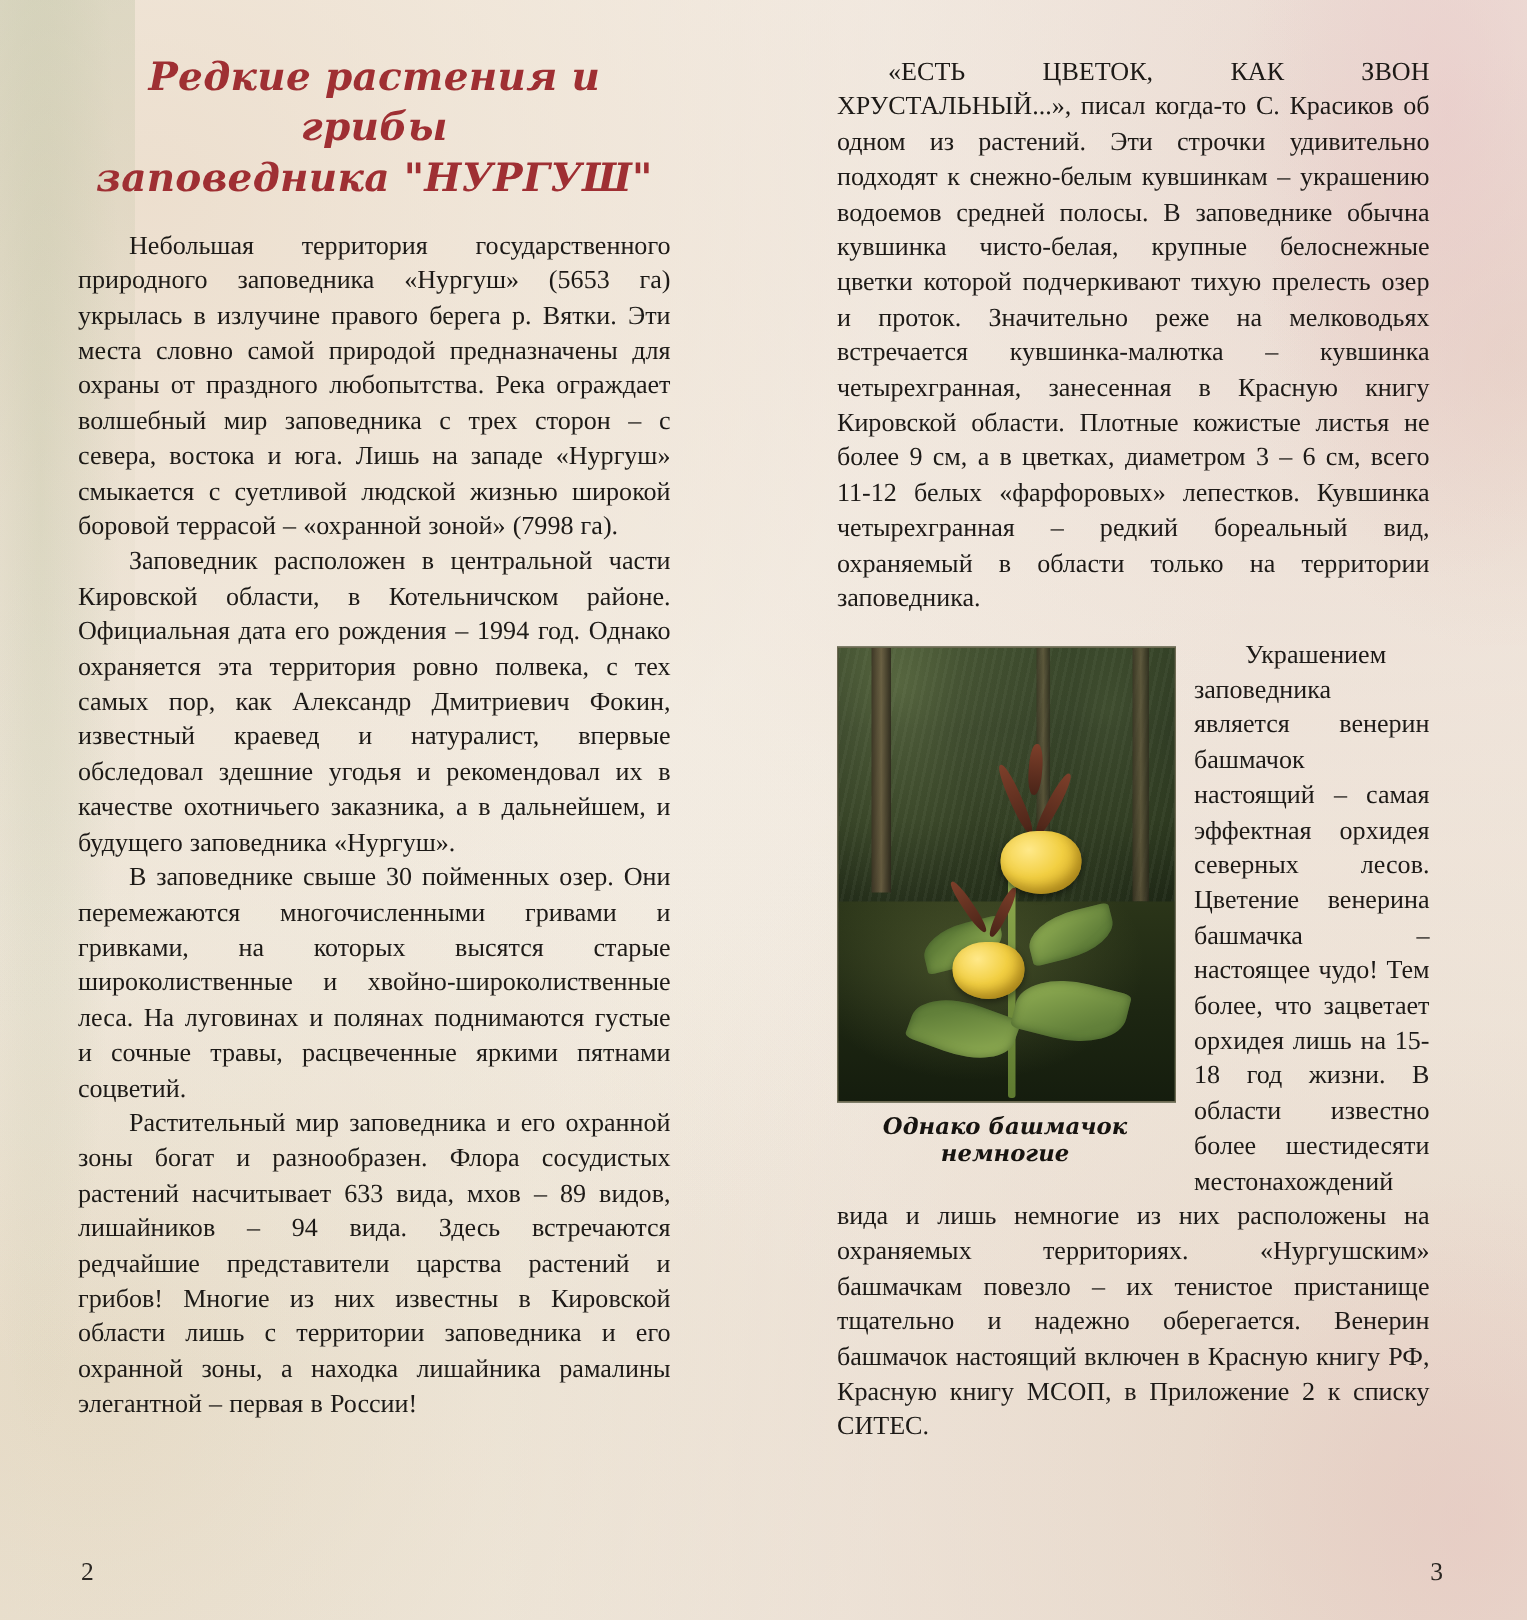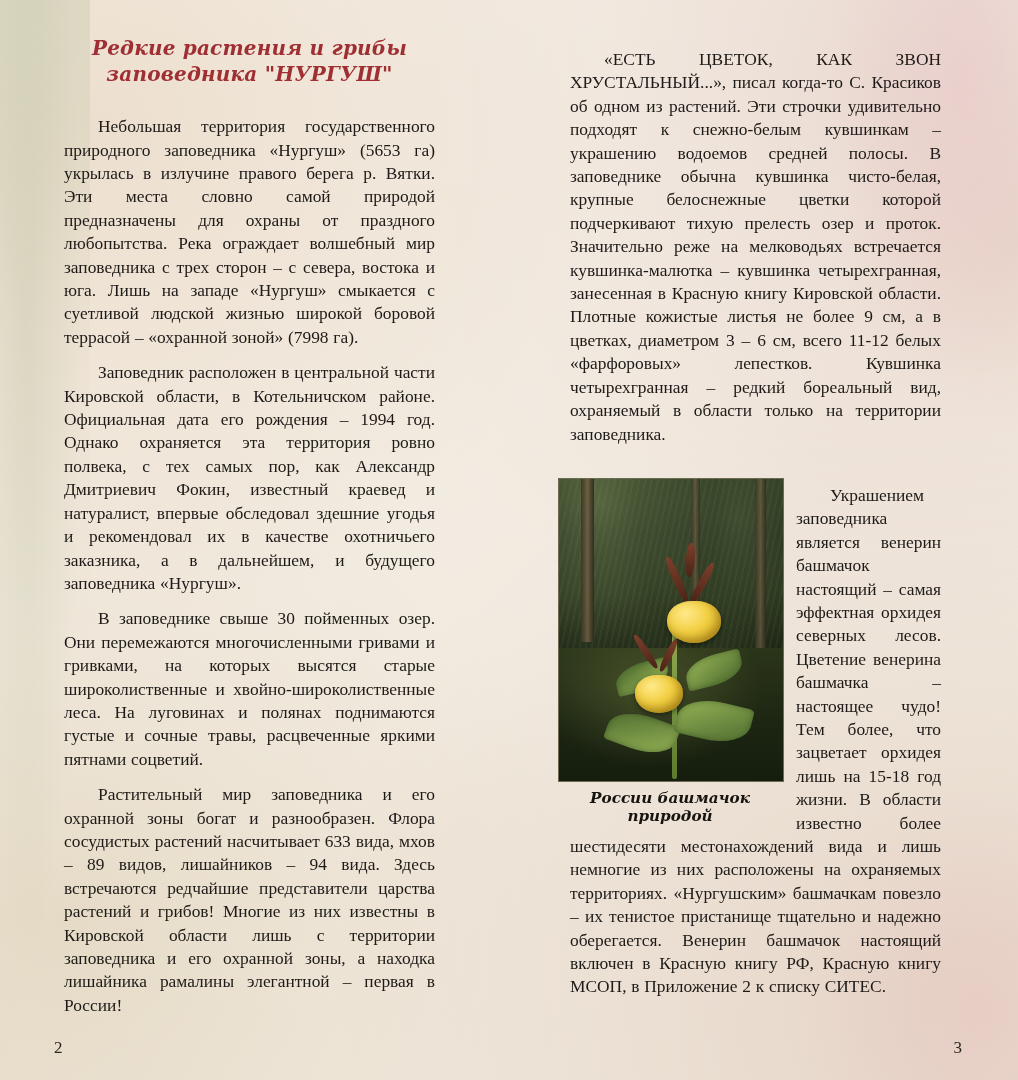--- a/index.html
+++ b/index.html
@@ -72,30 +72,30 @@
     width: 395px;
   }
   .col-left { left: 52px; }
   .col-right { left: 558px; }
 
   .heading {
     font-family: "DejaVu Serif", serif;
     font-style: italic;
     font-weight: bold;
     color: #9f2f33;
-    font-size: 20px;
+    font-size: 26px;
     line-height: 1.28;
     text-align: center;
-    margin: 0 0 28px 0;
+    margin: 0 0 16px 0;
     letter-spacing: 0.2px;
   }
   .heading .line2 { display: block; }
 
   p.body {
-    margin: 12px;
+    margin: 0;
     font-size: 17.4px;
     line-height: 1.345;
     text-align: justify;
     text-indent: 34px;
     color: #1d1a17;
     word-spacing: 0.4px;
   }
 
   
   .figure {
@@ -248,22 +248,22 @@
           <div class="leafshape lf1"></div>
           <div class="petal p3"></div>
           <div class="petal p1"></div>
           <div class="petal p2"></div>
           <div class="petal p4"></div>
           <div class="petal p5"></div>
           <div class="slipper sl1"></div>
           <div class="slipper sl2"></div>
         </div>
         <div class="caption">
-          <span>России башмачок</span><br>
-          <span>природой</span>
+          <span>Однако башмачок</span><br>
+          <span>немногие</span>
         </div>
       </div>
 
       <p class="body">Украшением заповедника является венерин башмачок настоящий – самая эффектная орхидея северных лесов. Цветение венерина башмачка – настоящее чудо! Тем более, что зацветает орхидея лишь на 15-18 год жизни. В области известно более шестидесяти местонахождений вида и лишь немногие из них расположены на охраняемых территориях. «Нургушским» башмачкам повезло – их тенистое пристанище тщательно и надежно оберегается. Венерин башмачок настоящий включен в Красную книгу РФ, Красную книгу МСОП, в Приложение 2 к списку СИТЕС.</p>
     </div>
 
   </div>
 
   <div class="folio folio-left">2</div>
   <div class="folio folio-right">3</div>

